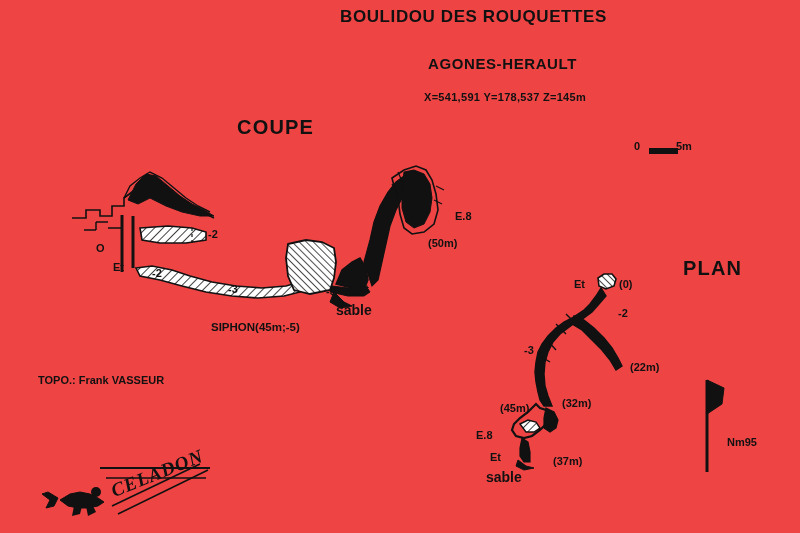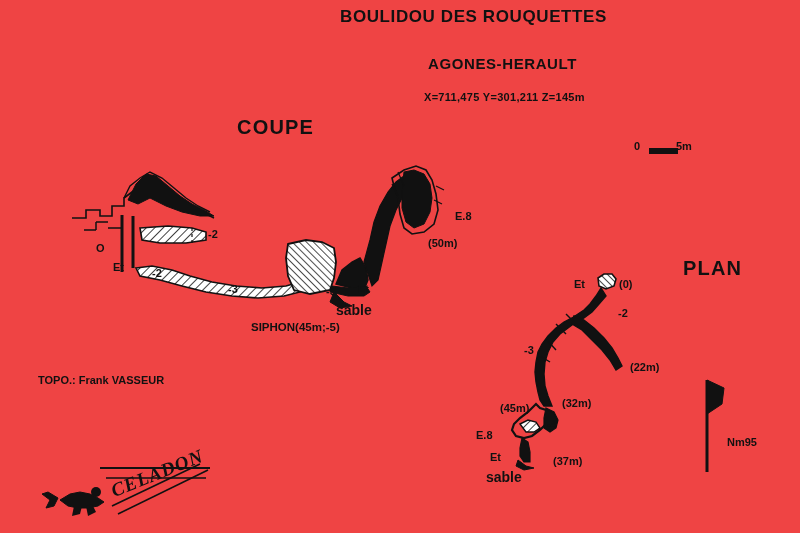--- a/index.html
+++ b/index.html
@@ -49,21 +49,20 @@
     font-size: 14px;
     font-weight: bold;
   }
   .credit {
     font-size: 11px;
     font-weight: bold;
   }
   .siphon {
     font-size: 11.5px;
     font-weight: bold;
-    margin-left: 40px;
   }
   svg.layer {
     position: absolute;
     left: 0;
     top: 0;
     width: 800px;
     height: 533px;
     pointer-events: none;
   }
   .scalebar-line {
@@ -80,21 +79,21 @@
     color: #111;
   }
 </style>
 </head>
 <body>
 
 <div id="sheet">
 
   <div class="txt title-main" style="left:340px; top:8px;">BOULIDOU DES ROUQUETTES</div>
   <div class="txt title-sub" style="left:420px; top:56px;margin-left:8px;">AGONES-HERAULT</div>
-  <div class="txt coords" style="left:424px; top:92px;">X=711,475     Y=301,211     Z=145m</div>
+  <div class="txt coords" style="left:424px; top:92px;">X=541,591     Y=178,537     Z=145m</div>
 
   <div class="txt section-label" style="left:237px; top:117px;">COUPE</div>
   <div class="txt section-label" style="left:683px; top:258px;">PLAN</div>
 
   <div class="txt credit" style="left:38px; top:375px;">TOPO.: Frank VASSEUR</div>
 
   <div>
     <div class="txt annot" style="left:634px; top:141px;">0</div>
     <div class="txt annot" style="left:676px; top:141px;">5m</div>
     <div class="scalebar-line" style="left:649px; top:148px; width:29px; height:6px;"></div>

